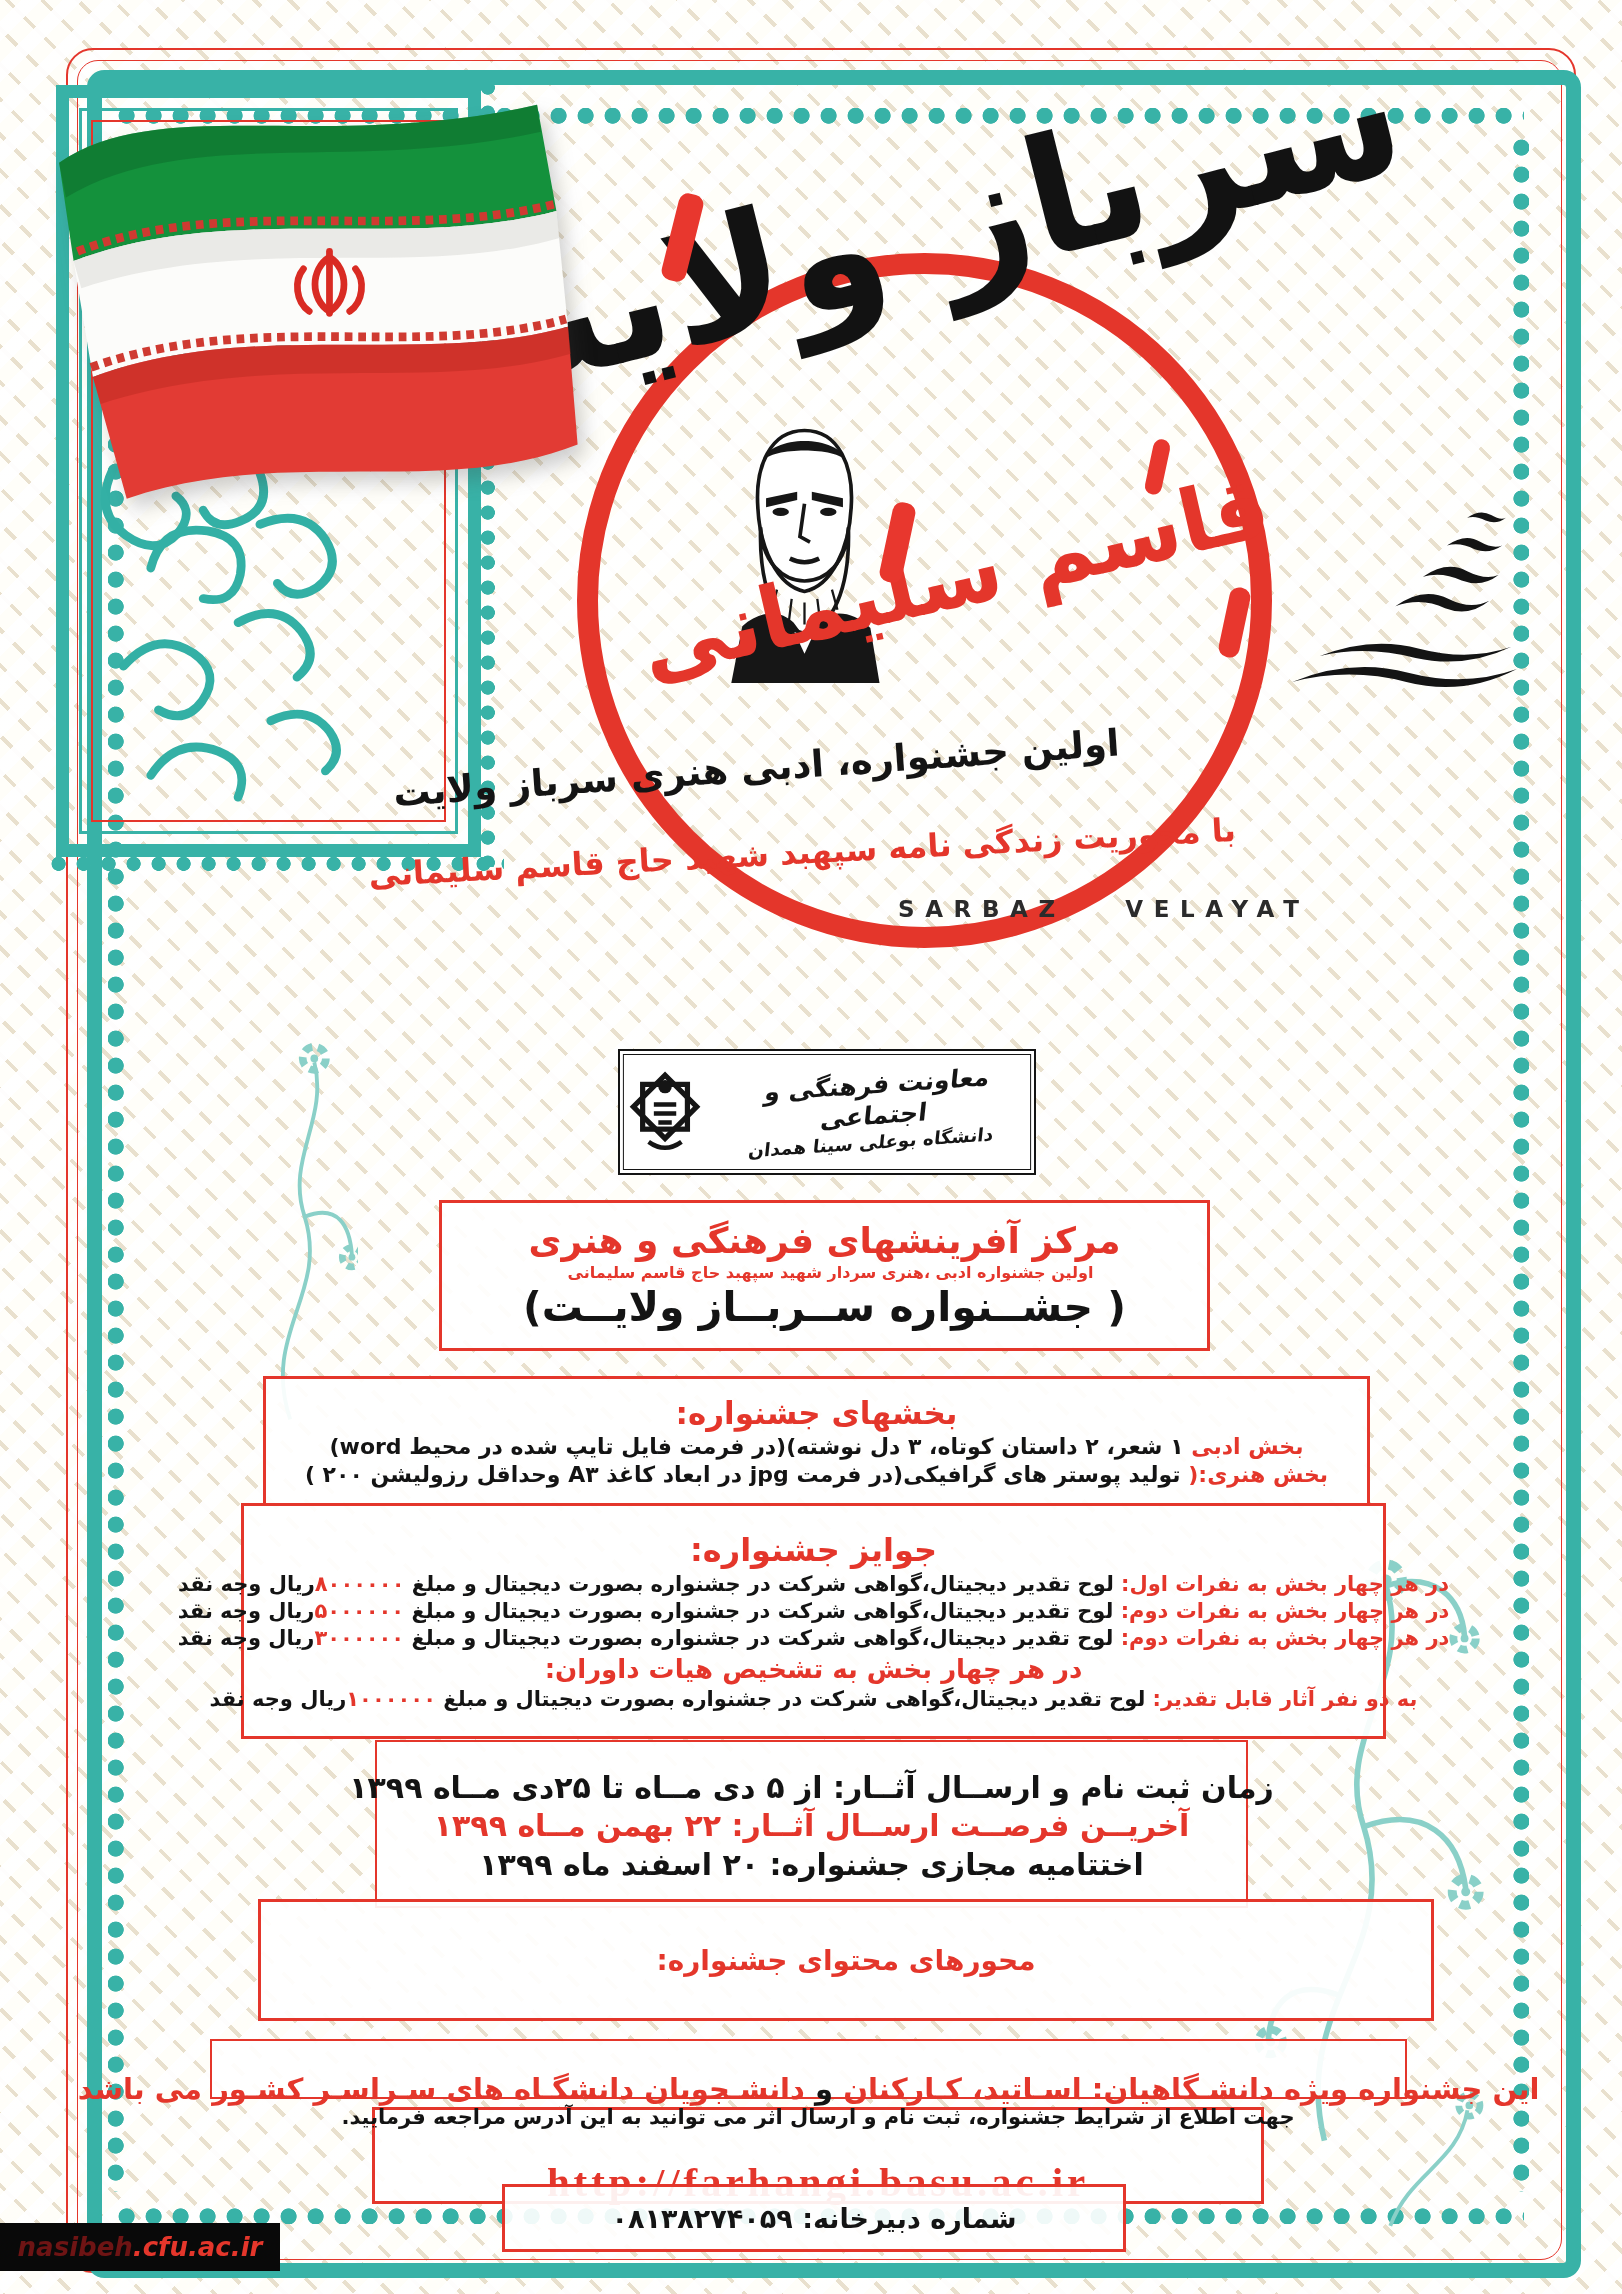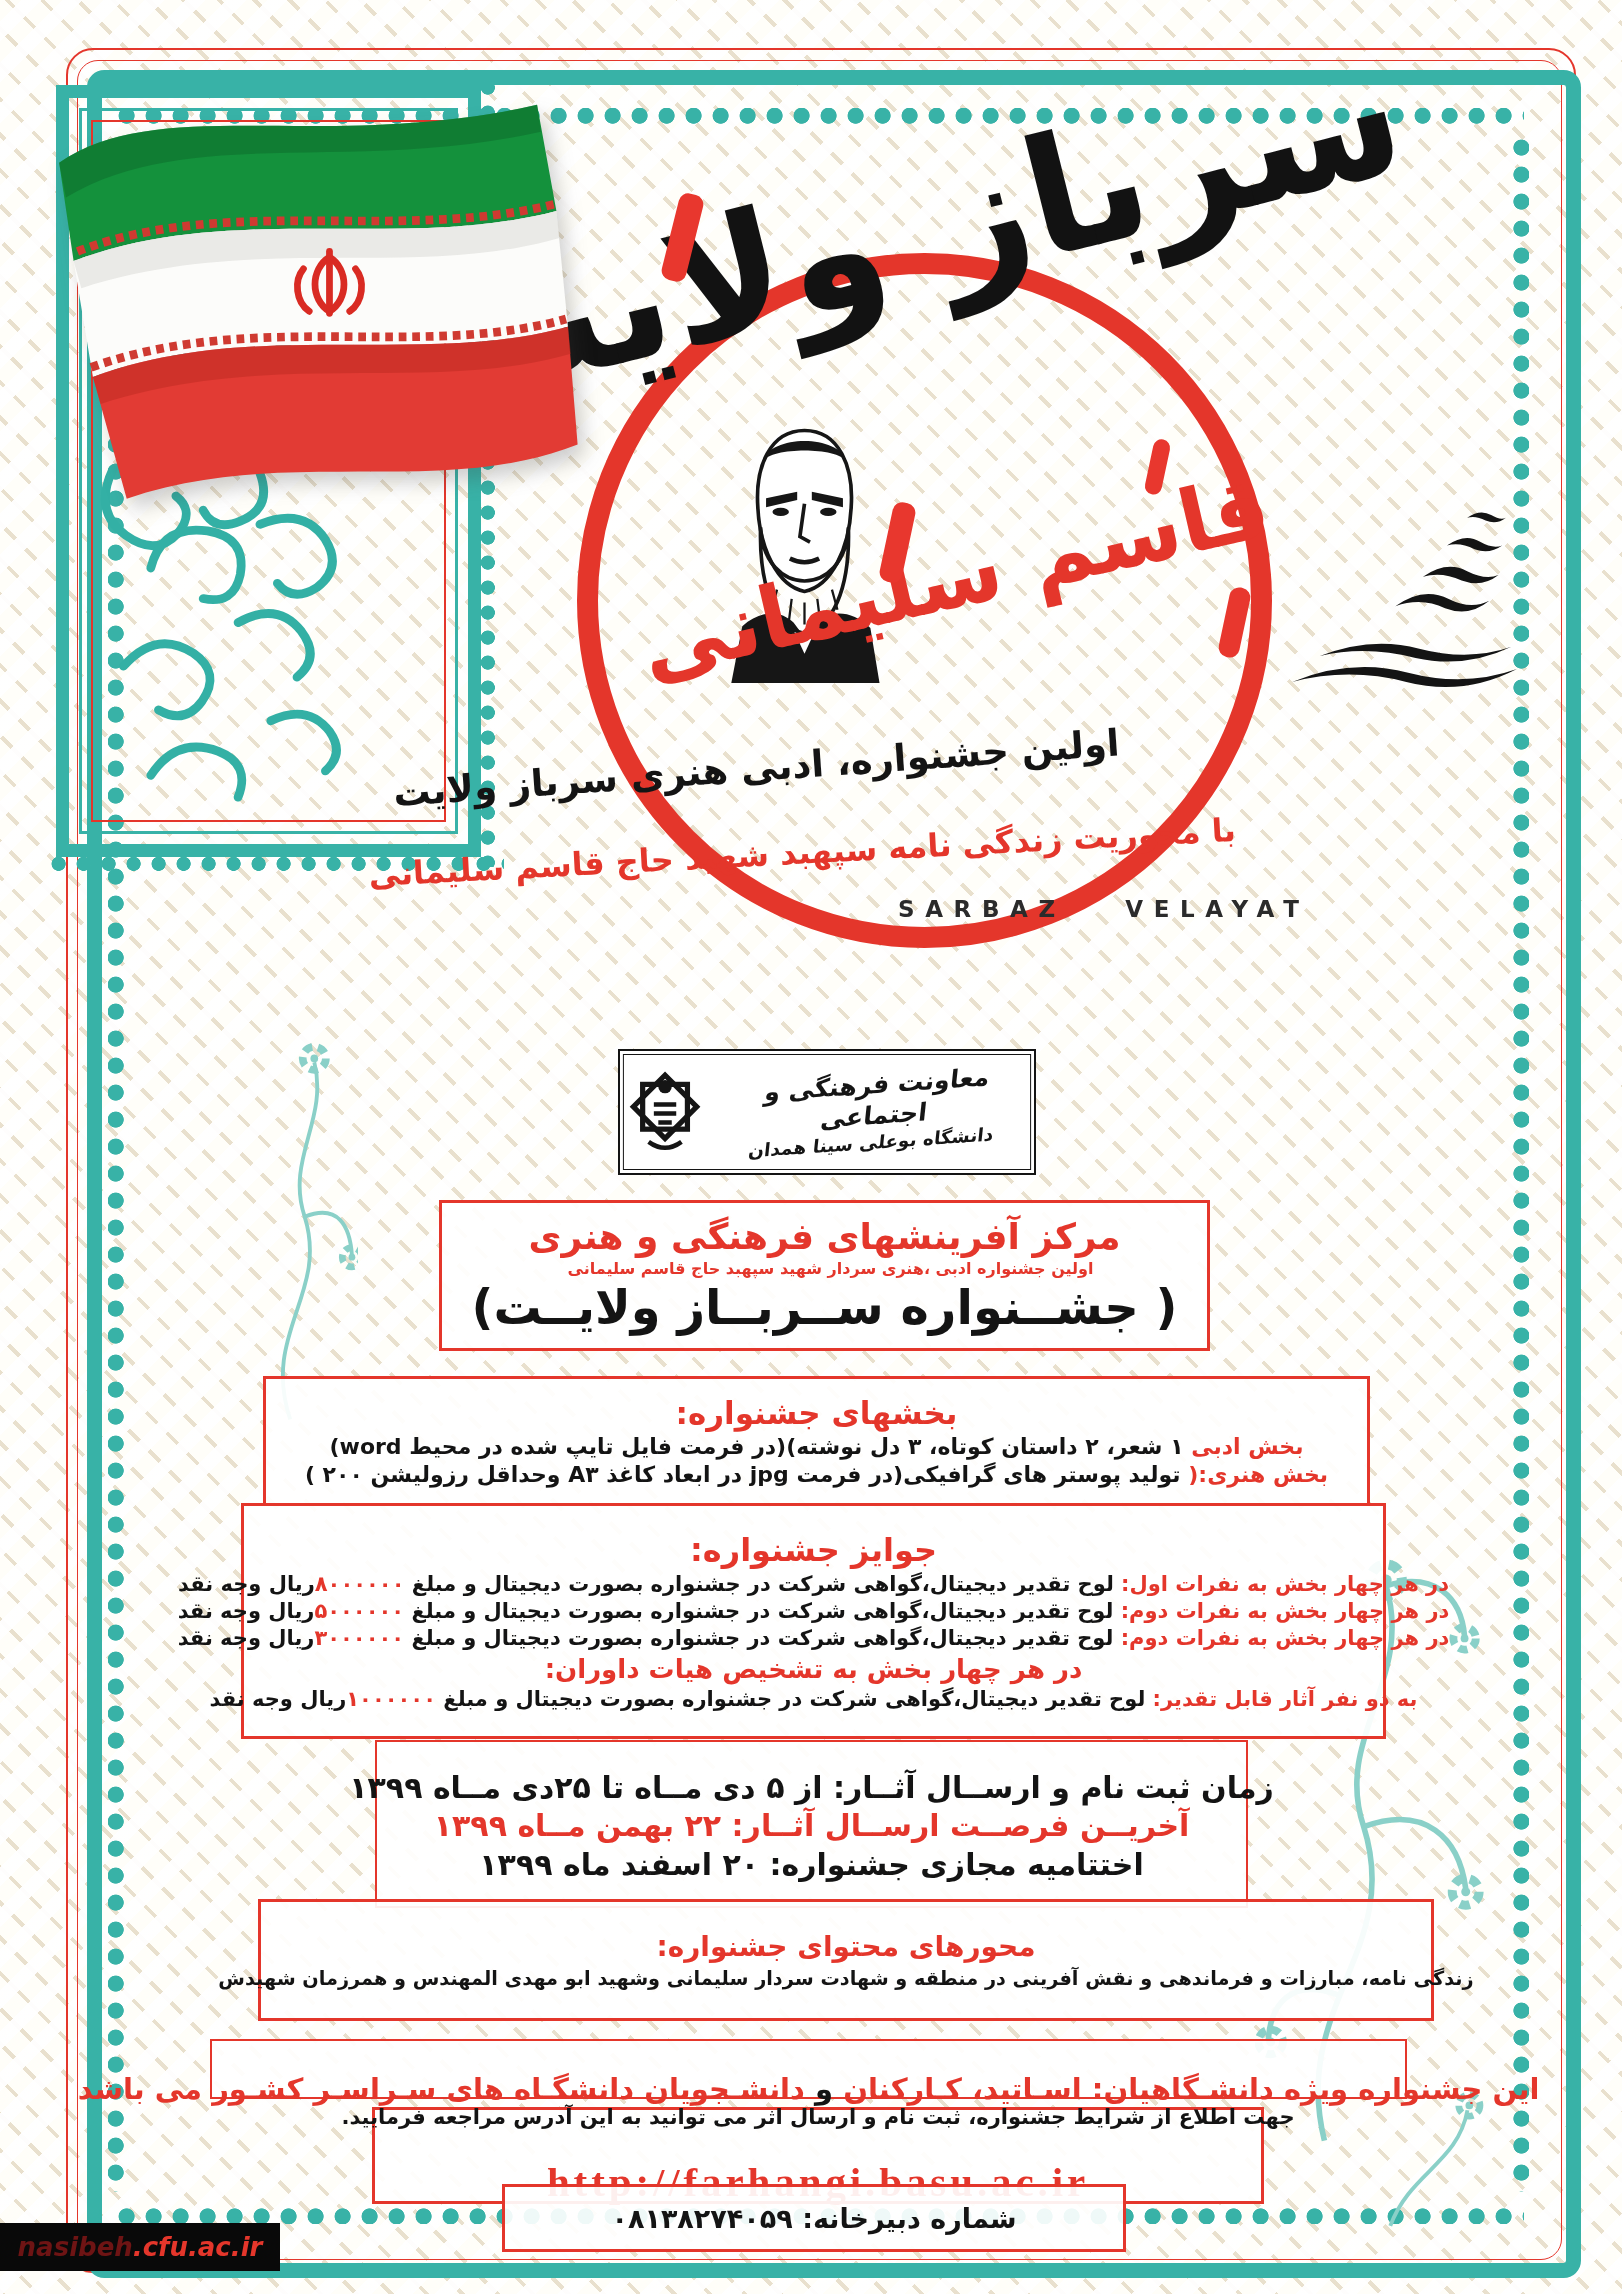--- a/index.html
+++ b/index.html
@@ -67,21 +67,21 @@
   .logo-text .t2{font-size:18.3px;}
   
   .rbox{background:rgba(255,255,255,.92);border:3.9px solid #e4362b;z-index:9;color:#141414;
     display:flex;flex-direction:column;align-items:center;justify-content:center;text-align:center;}
   .red{color:#e4362b;}
   .blk{color:#141414;}
   .b1{left:439px;top:1200px;width:765px;height:145px;}
   .b1 .t1{font-size:36px;font-weight:bold;}
   .b1 .t2{font-size:24px;font-weight:bold;margin-top:1.9px;}
   .b1 .t3{font-size:16px;font-weight:bold;margin-top:1.9px;margin-left:12px;}
-  .b1 .t4{font-size:48px;font-weight:bold;margin-top:1.9px;}
+  .b1 .t4{font-size:41px;font-weight:bold;margin-top:1.9px;}
   .b2{left:263px;top:1376px;width:1101px;height:124px;}
   .b2 .t1{font-size:31px;font-weight:bold;}
   .b2 .ln{font-size:22px;font-weight:bold;white-space:nowrap;margin-top:2.9px;}
   .b3{left:241px;top:1503px;width:1139px;height:230px;}
   .b3 .t1{font-size:32px;font-weight:bold;}
   .b3 .ln{font-size:21px;font-weight:bold;white-space:nowrap;margin-top:2.9px;}
   .b3 .jury{font-size:26px;font-weight:bold;margin-top:3.9px;}
   .b4{left:375px;top:1740px;width:869px;height:164px;border-width:2.9px;}
   .b4 .ln{font-size:30px;font-weight:bold;white-space:nowrap;margin-top:3.9px;}
   .b5{left:224px;top:1899px;width:1170px;height:116px;margin-left:34px;}
@@ -315,21 +315,20 @@
   </div>
 
   <div class="abs rbox b4" dir="rtl">
     <div class="ln blk">زمان ثبت نام و ارســال آثــار: از ۵ دی مــاه تا ۲۵دی مــاه ۱۳۹۹</div>
     <div class="ln red">آخریــن فرصــت ارســال آثــار:  ۲۲ بهمن مــاه ۱۳۹۹</div>
     <div class="ln blk">اختتامیه مجازی جشنواره: ۲۰ اسفند ماه ۱۳۹۹</div>
   </div>
 
   <div class="abs rbox b5" dir="rtl">
     <div class="t1 red">محورهای محتوای جشنواره:</div>
-    <div class="ln blk">زندگی نامه، مبارزات و فرماندهی و نقش آفرینی در منطقه و شهادت سردار سلیمانی وشهید ابو مهدی المهندس و همرزمان شهیدش</div>
   </div>
 
   <div class="abs rbox b6" dir="rtl">
     <div class="ln">
       <span class="red">این جشنواره ویژه دانشـگاهیان: اسـاتید، کـارکنان</span>
       <span class="blk">و</span>
       <span class="red">دانشـجویان دانشگـاه های سـراسـر کشـور می باشد</span>
     </div>
   </div>
 

